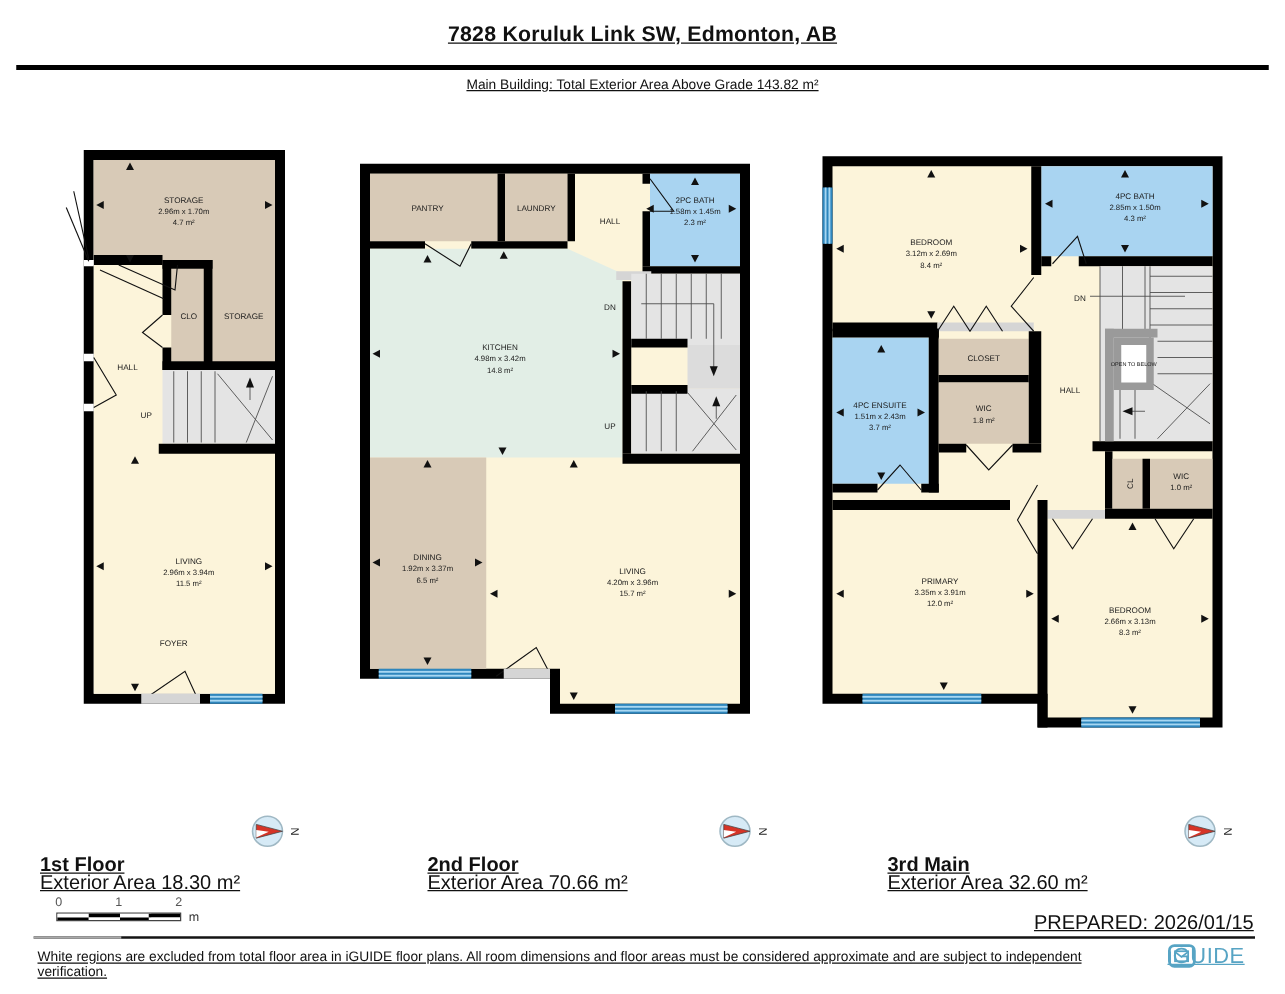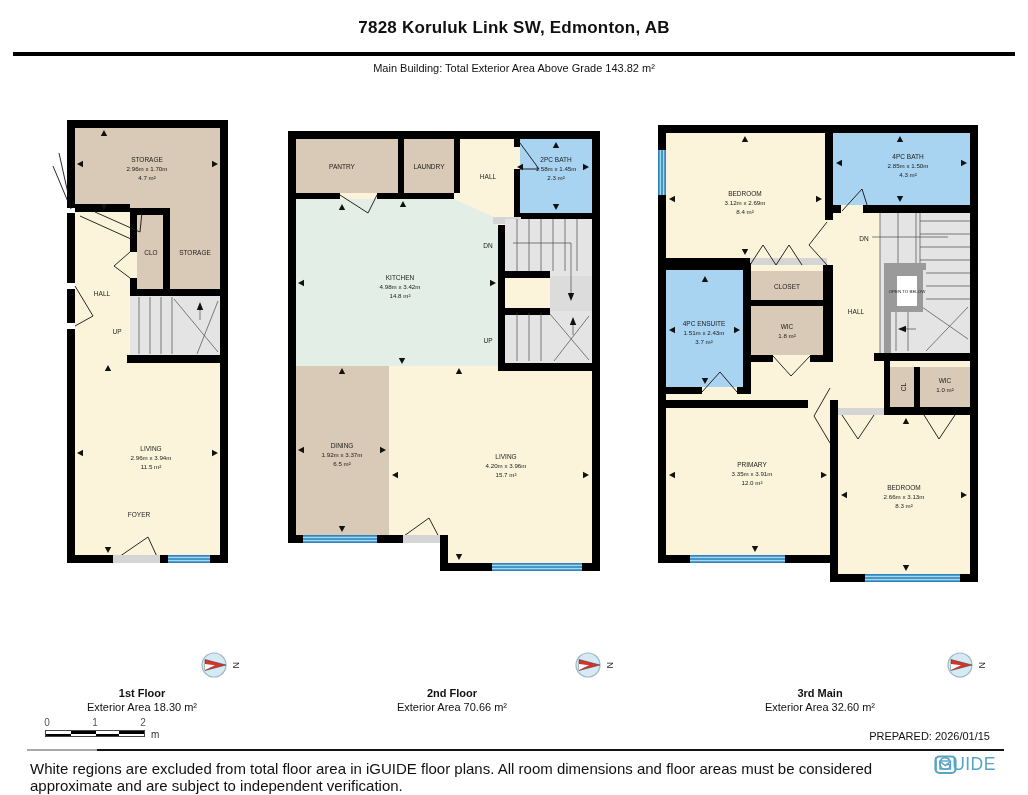--- a/index.html
+++ b/index.html
@@ -1,41 +1,41 @@
 <!DOCTYPE html>
 <html><head>
 <meta charset="utf-8">
 <style>
   html,body{margin:0;padding:0;}
   body{width:1028px;height:795px;background:#fff;position:relative;overflow:hidden;
        font-family:"Liberation Sans",sans-serif;color:#111;}
-  .abs{position:absolute;}
+  .abs{position:absolute;text-decoration:underline;}
   #title{top:18px;left:0;width:1028px;text-align:center;font-size:17px;font-weight:bold;letter-spacing:.2px;}
   #toprule{top:52px;left:13px;width:1002px;height:3.5px;background:#000;}
   #subtitle{top:62px;left:0;width:1028px;text-align:center;font-size:11px;}
   svg{position:absolute;overflow:visible;}
   svg text{font-family:"Liberation Sans",sans-serif;fill:#1b1b1b;}
   .t{font-size:6.5px;text-anchor:middle;}
   .ts{font-size:6.2px;text-anchor:middle;}
   .tt{font-size:4.4px;text-anchor:middle;}
   .wall{fill:#000;}
   .tread{stroke:#4a4a4a;stroke-width:.7;fill:none;}
   .door{stroke:#111;stroke-width:.9;fill:none;}
   .arr{fill:#111;}
-  .floorlabel{top:686px;width:220px;text-align:center;font-size:11px;line-height:14px;}
+  .floorlabel{top:686px;width:220px;text-align:left;font-size:16px;line-height:14px;}
   .floorlabel .fl-name{font-weight:bold;}
   #scalebar{top:717px;left:45px;width:180px;height:30px;}
   #scalebar .tick{position:absolute;top:0;width:12px;text-align:center;font-size:10px;color:#555;}
   #sb-bar{position:absolute;top:13px;left:0;width:100px;height:7px;border:1px solid #444;box-sizing:border-box;}
   .sb-cell{position:absolute;width:25px;height:2.5px;}
   #sb-unit{position:absolute;top:12px;left:106px;font-size:10px;color:#333;}
-  #prepared{top:730px;right:38px;font-size:11px;}
+  #prepared{top:730px;right:25px;font-size:16px;}
   #footrule{top:749px;left:27px;width:977px;height:2.4px;background:#141414;}
   #footrule-gray{top:749px;left:27px;width:70px;height:2.4px;background:#a9a9a9;}
-  #disclaimer{top:760px;left:30px;width:850px;font-size:15px;}
+  #disclaimer{top:760px;left:30px;width:850px;font-size:11px;}
   #logo{top:754px;left:934px;display:flex;align-items:center;gap:4px;color:#57a4c4;}
   #logo-text{font-size:17.5px;letter-spacing:.4px;}
 </style>
 </head>
 <body>
 
 <div class="abs" id="title">7828 Koruluk Link SW, Edmonton, AB</div>
 <div class="abs" id="toprule"></div>
 <div class="abs" id="subtitle">Main Building: Total Exterior Area Above Grade 143.82 m²</div>
 

